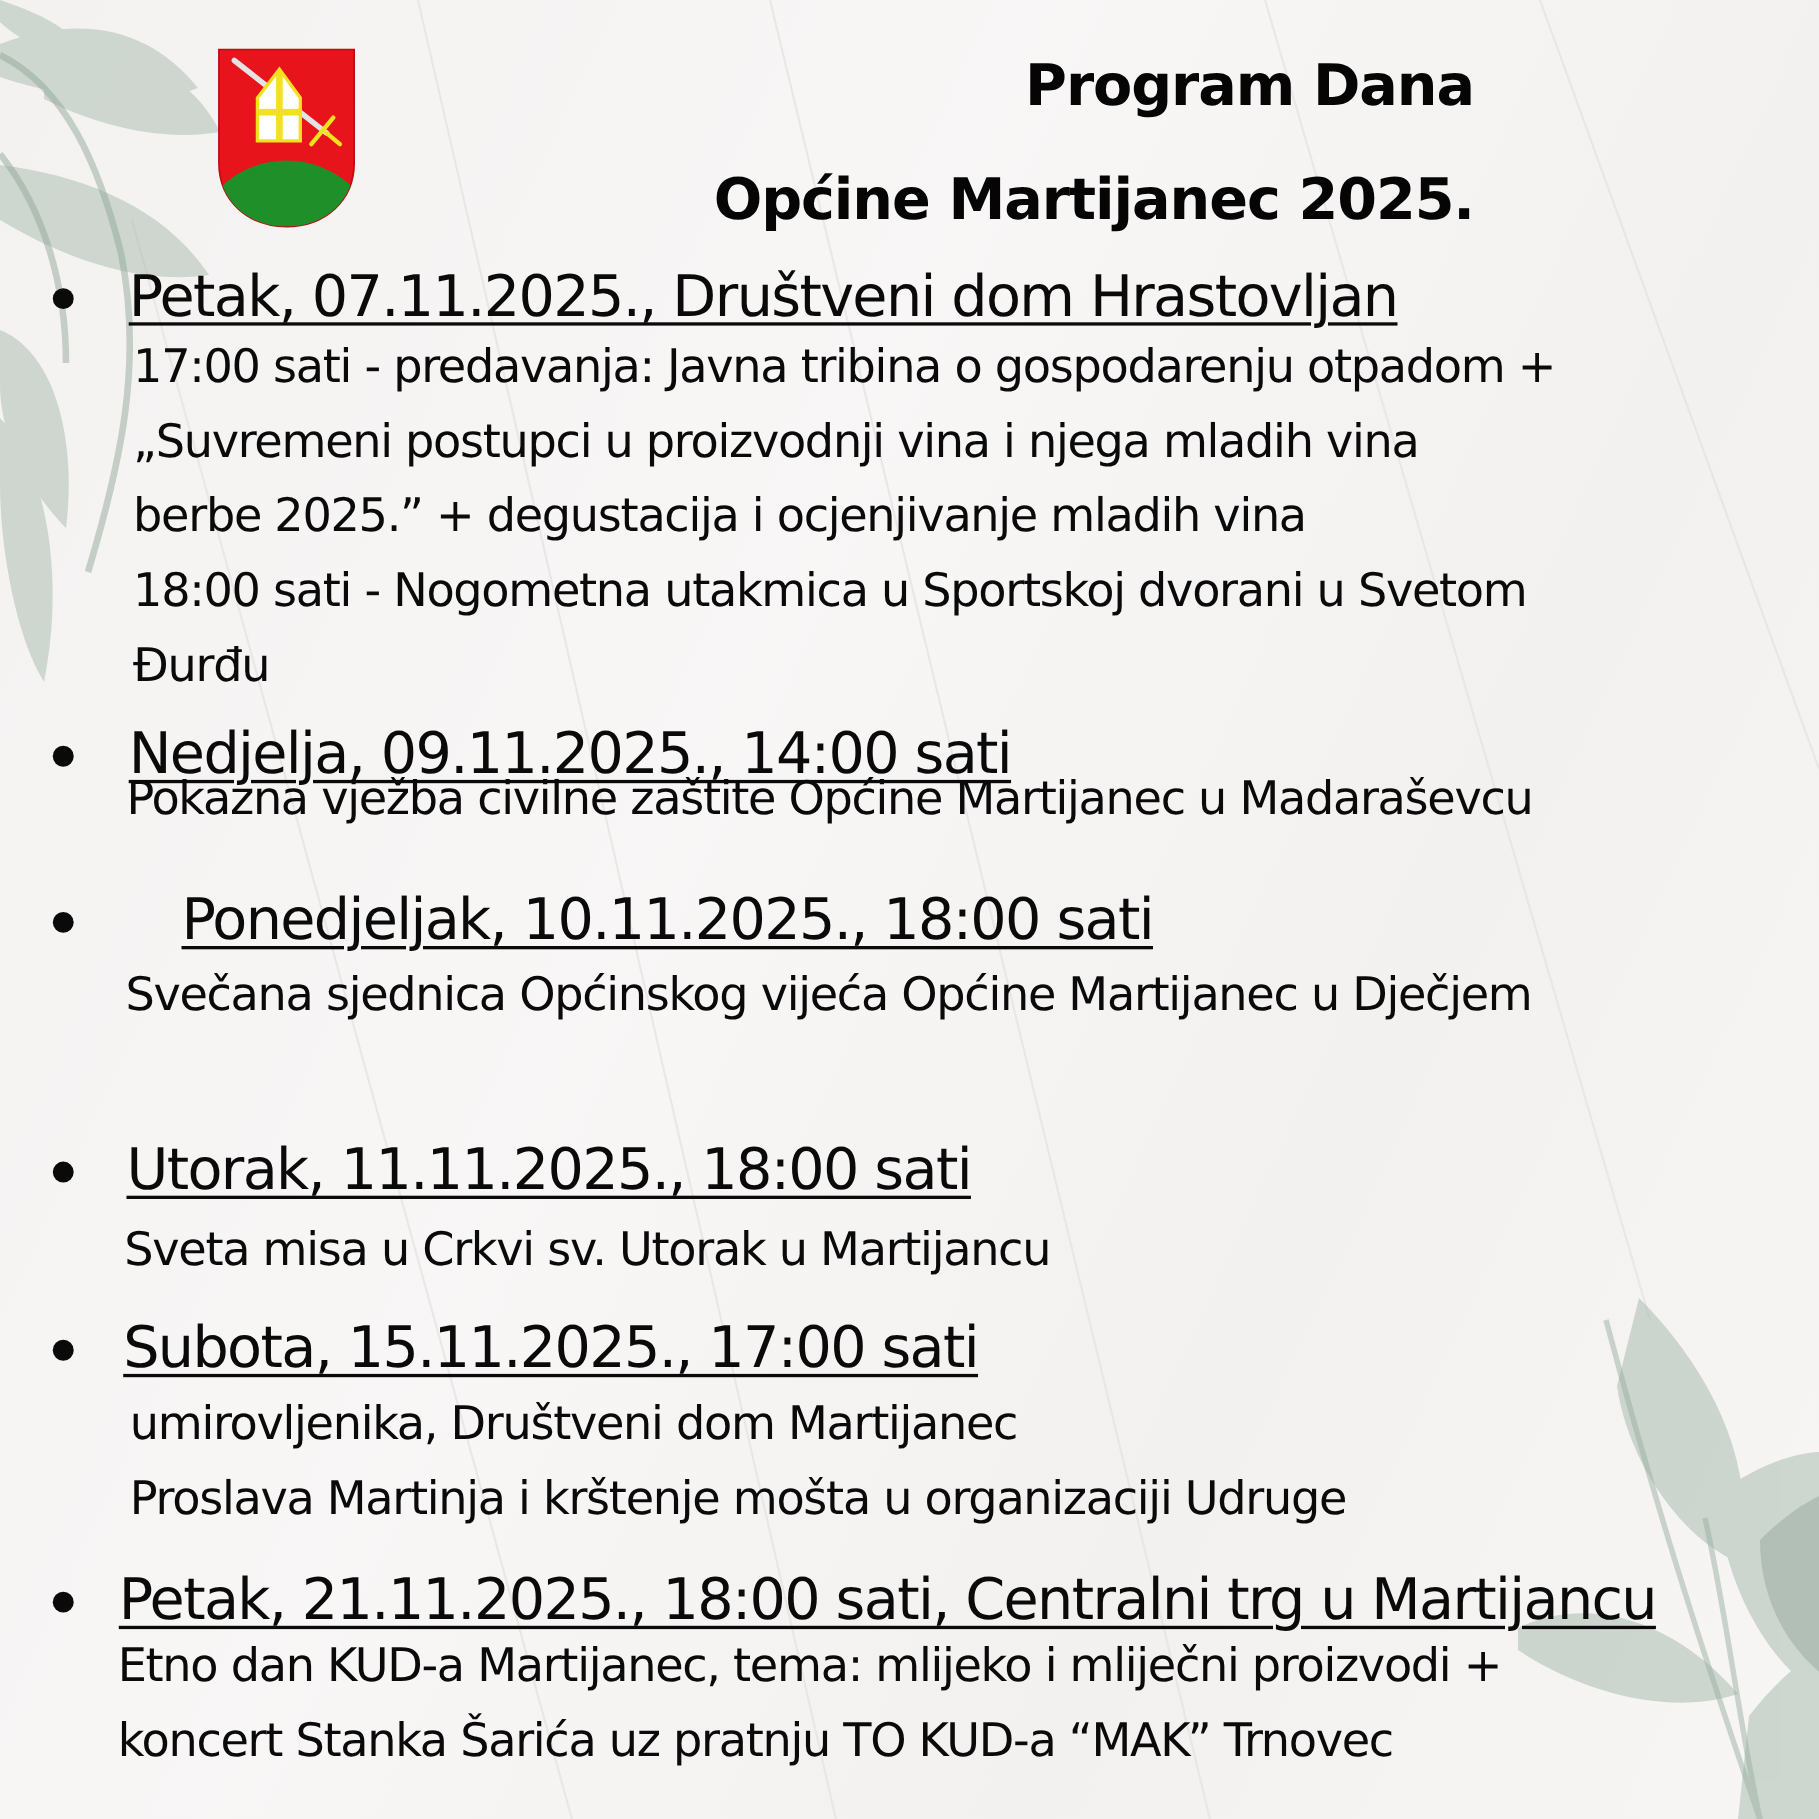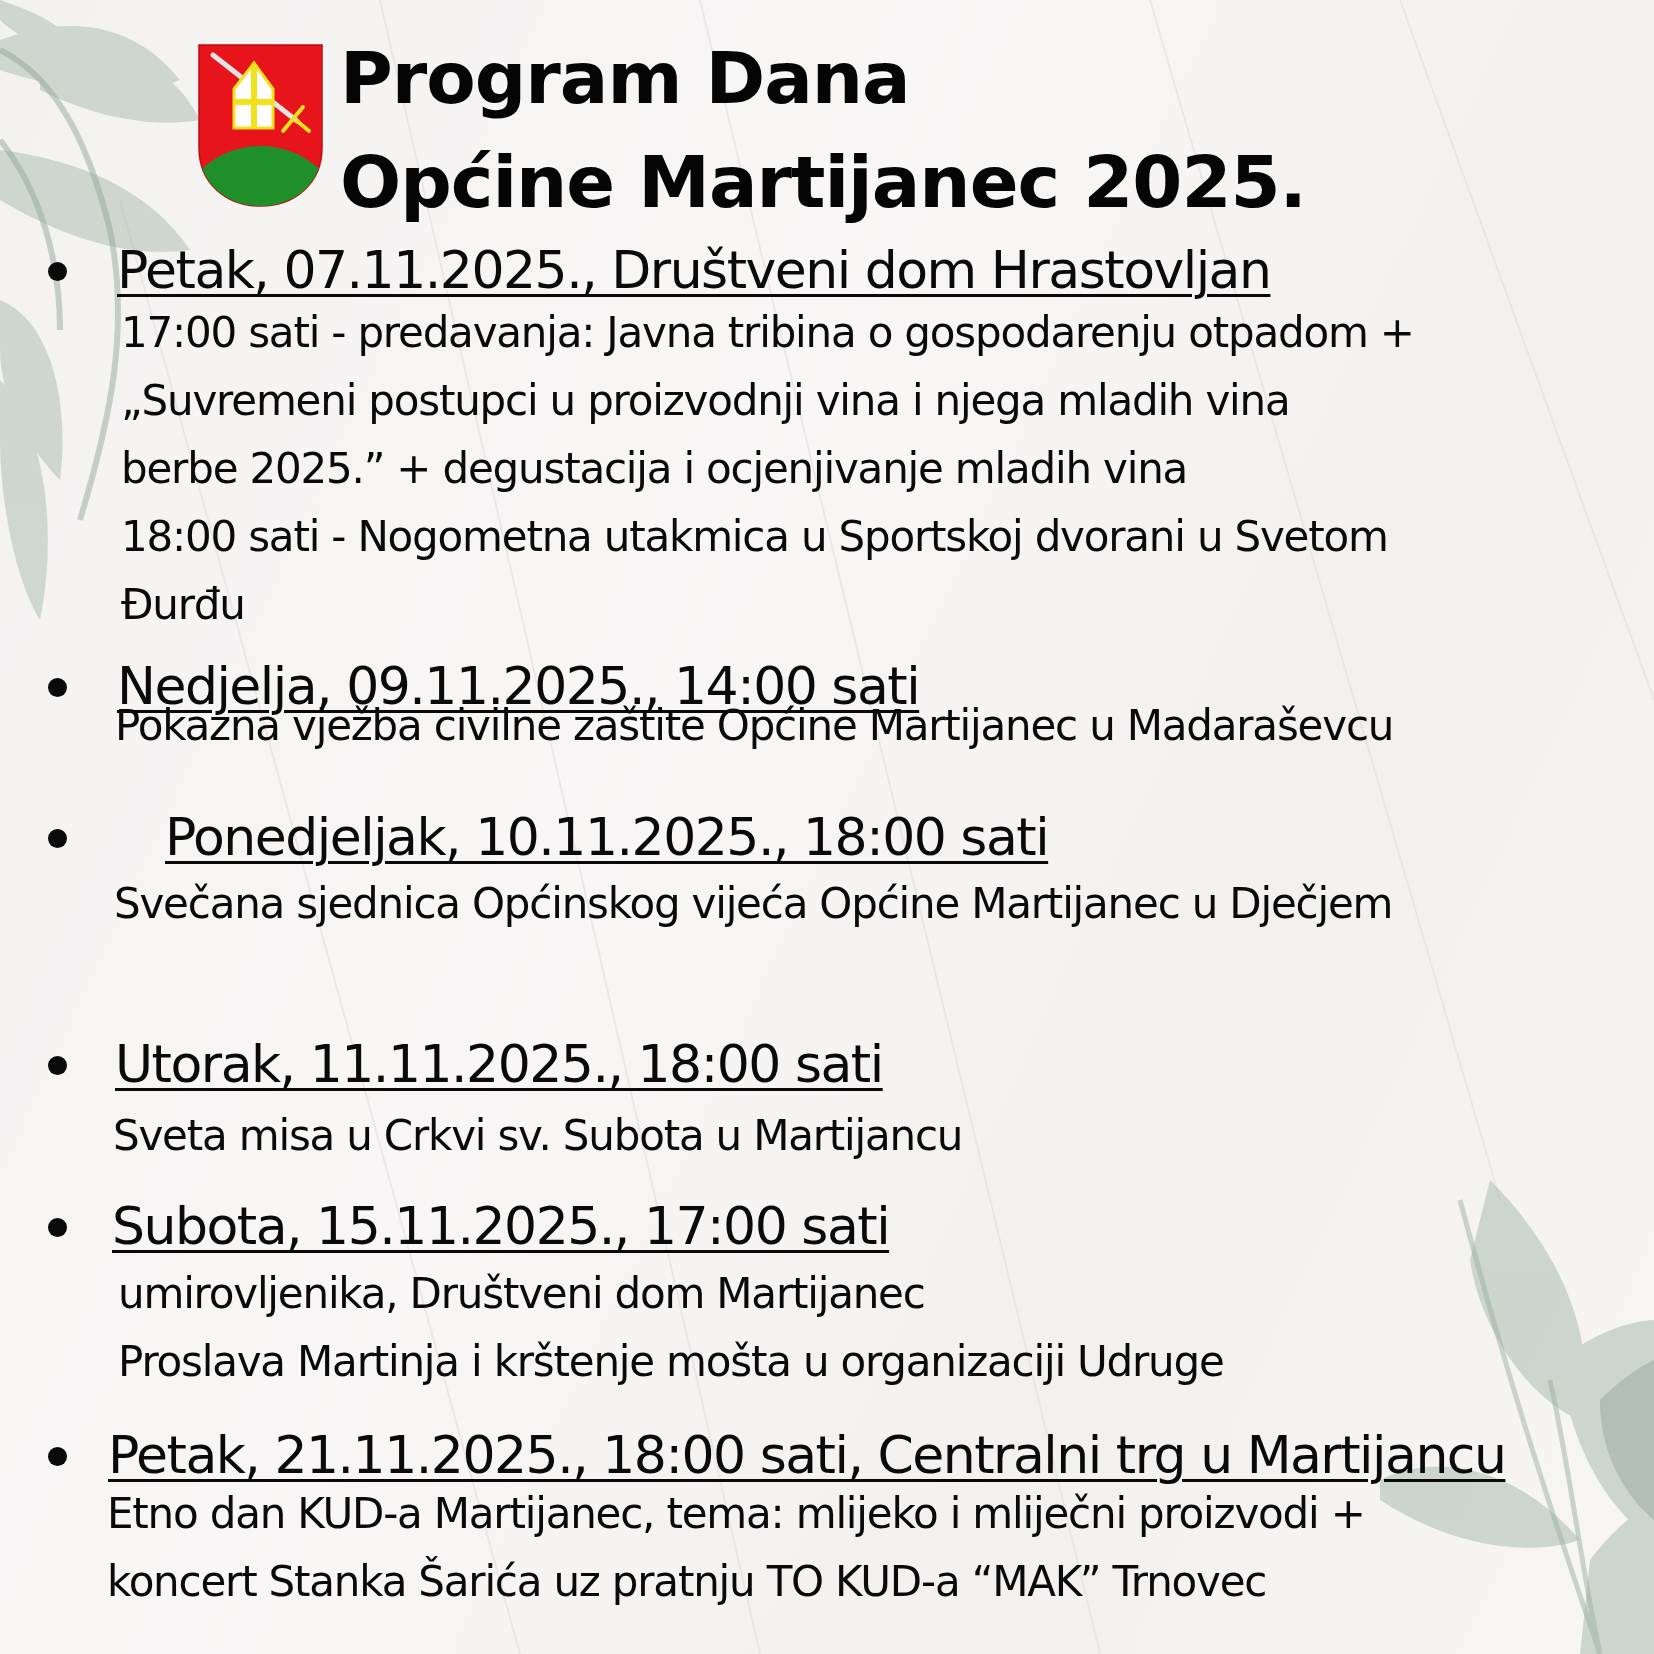--- a/index.html
+++ b/index.html
@@ -30,24 +30,24 @@
       top: 43px;
       width: 127px;
       height: 166px;
     }
 
     .title {
       position: absolute;
       left: 340px;
       top: 26px;
       width: 1000px;
-      text-align: left;
+      text-align: right;
       font-family: "DejaVu Sans", sans-serif;
       font-weight: bold;
-      font-size: 72px;
+      font-size: 52px;
       line-height: 104px;
       letter-spacing: -1px;
       color: #050505;
     }
     .title div { white-space: nowrap; }
 
     .event {
       position: absolute;
       left: 0;
       width: 1654px;
@@ -176,21 +176,21 @@
   <div class="ev-head" style="left:117px; top:805px;margin-left:48px;">Ponedjeljak, 10.11.2025., 18:00 sati</div>
   <div class="ev-body" style="left:114px; top:870px;">
     <div>Svečana sjednica Općinskog vijeća Općine Martijanec u Dječjem</div>
   </div>
 </div>
 
 <div class="event" style="top:0;">
   <div class="bullet" style="left:48px; top:1056px;"></div>
   <div class="ev-head" style="left:115px; top:1032px;">Utorak, 11.11.2025., 18:00 sati</div>
   <div class="ev-body" style="left:113px; top:1102px;">
-    <div>Sveta misa u Crkvi sv. Subota u Martijancu</div>
+    <div>Sveta misa u Crkvi sv. Utorak u Martijancu</div>
   </div>
 </div>
 
 <div class="event" style="top:0;">
   <div class="bullet" style="left:48px; top:1218px;"></div>
   <div class="ev-head" style="left:112px; top:1194px;">Subota, 15.11.2025., 17:00 sati</div>
   <div class="ev-body" style="left:118px; top:1260px;">
     <div>umirovljenika, Društveni dom Martijanec</div>
     <div>Proslava Martinja i krštenje mošta u organizaciji Udruge</div>
   </div>

